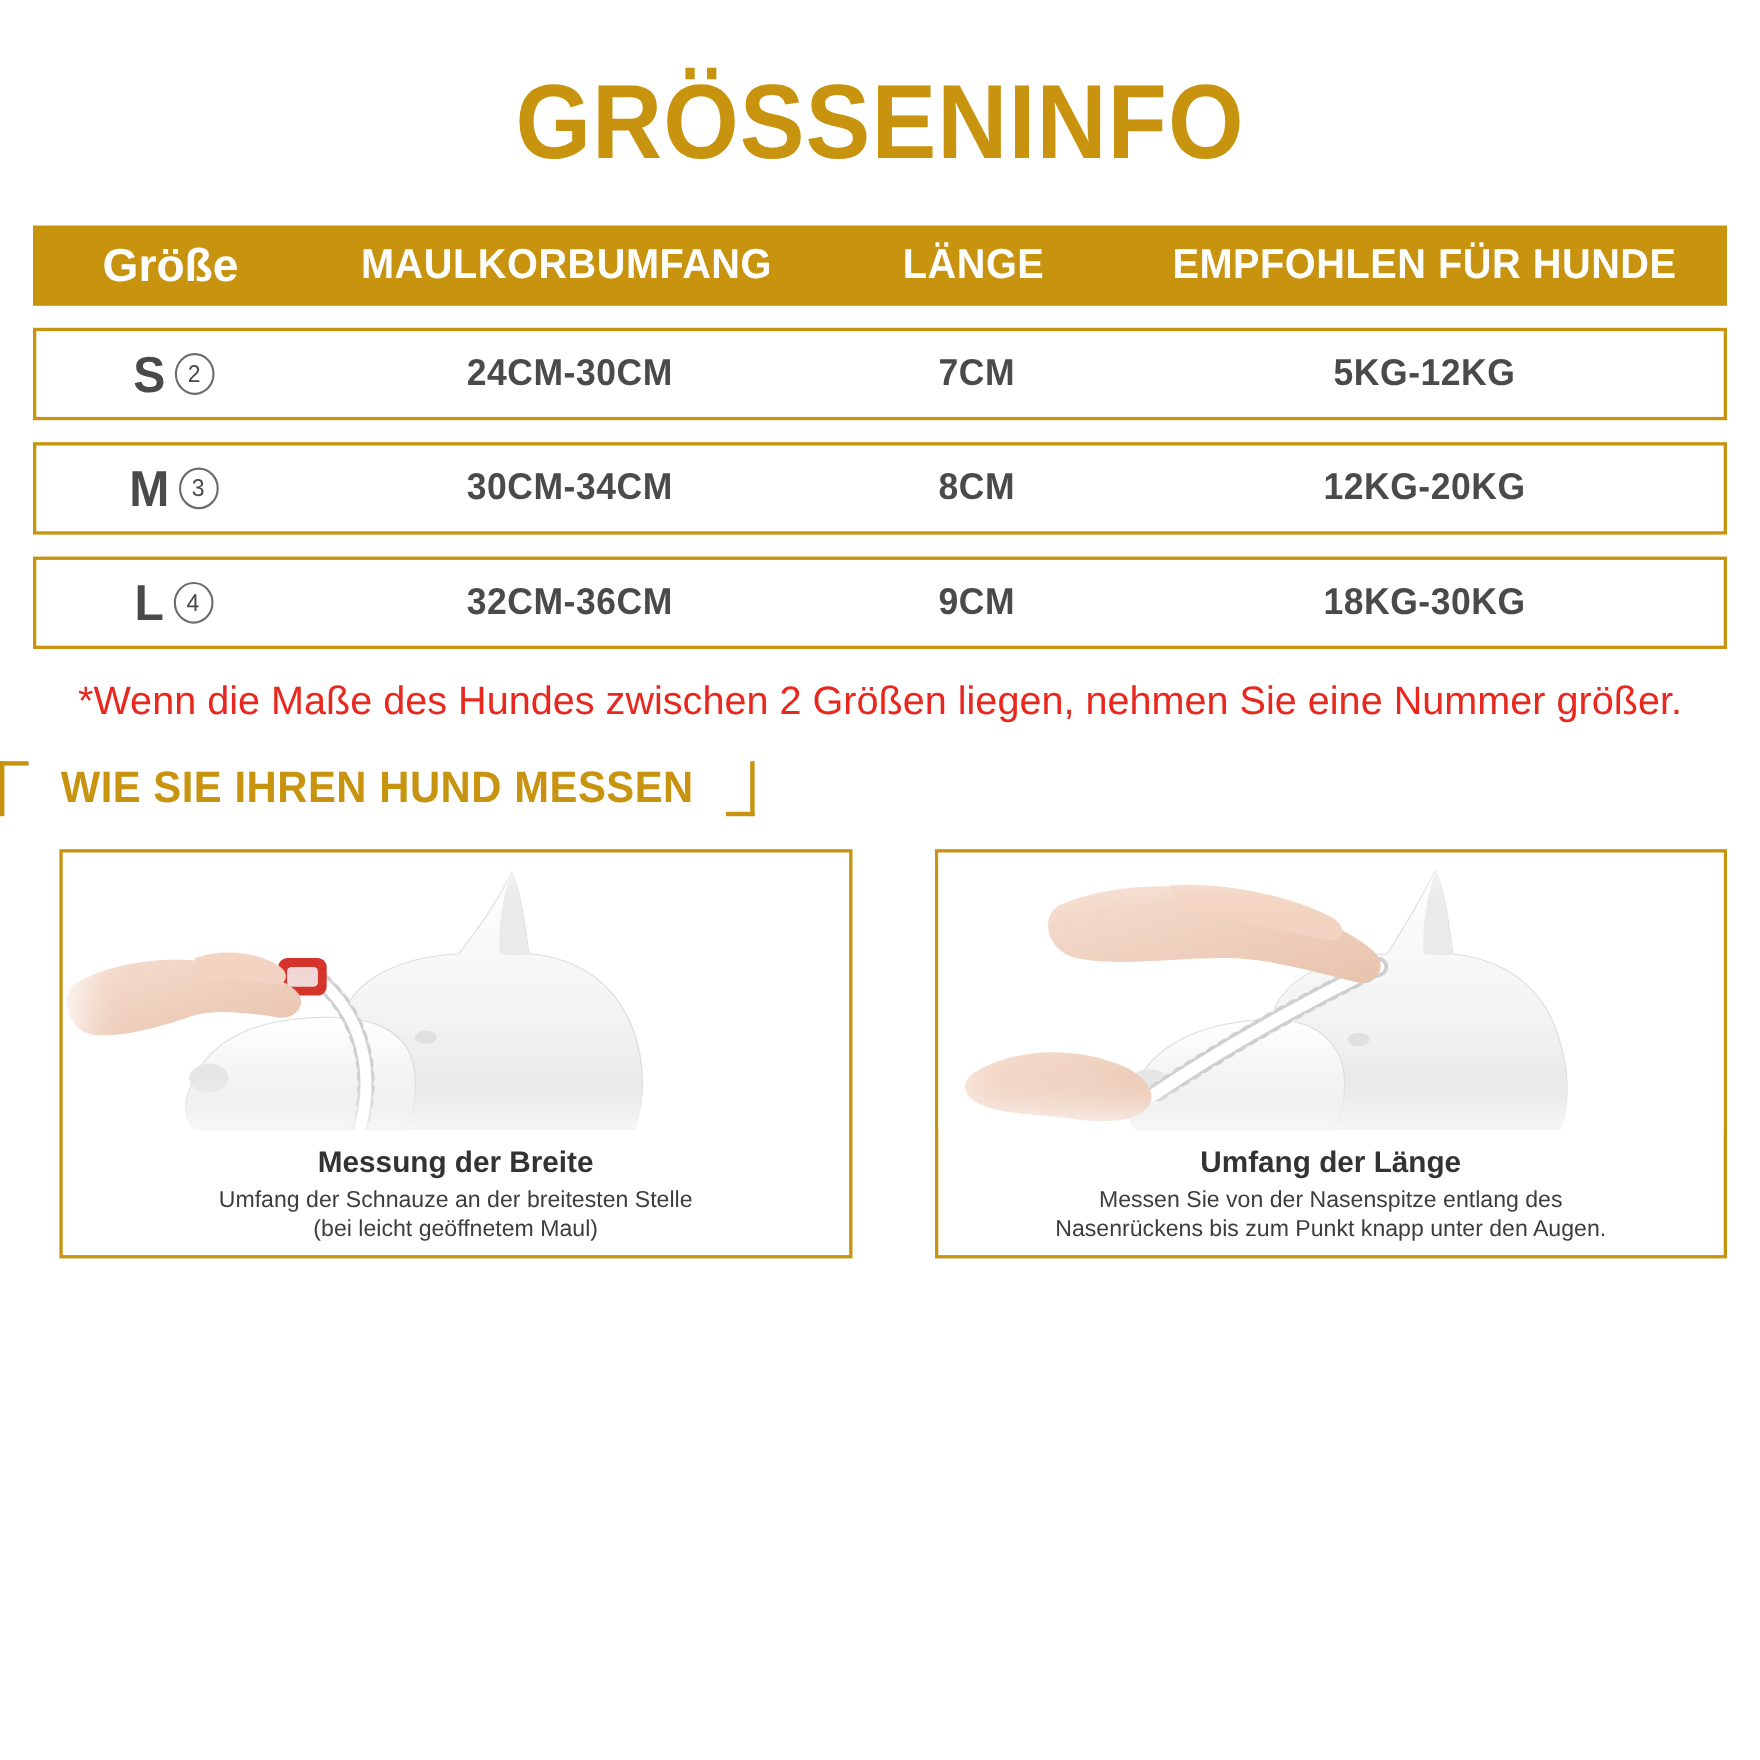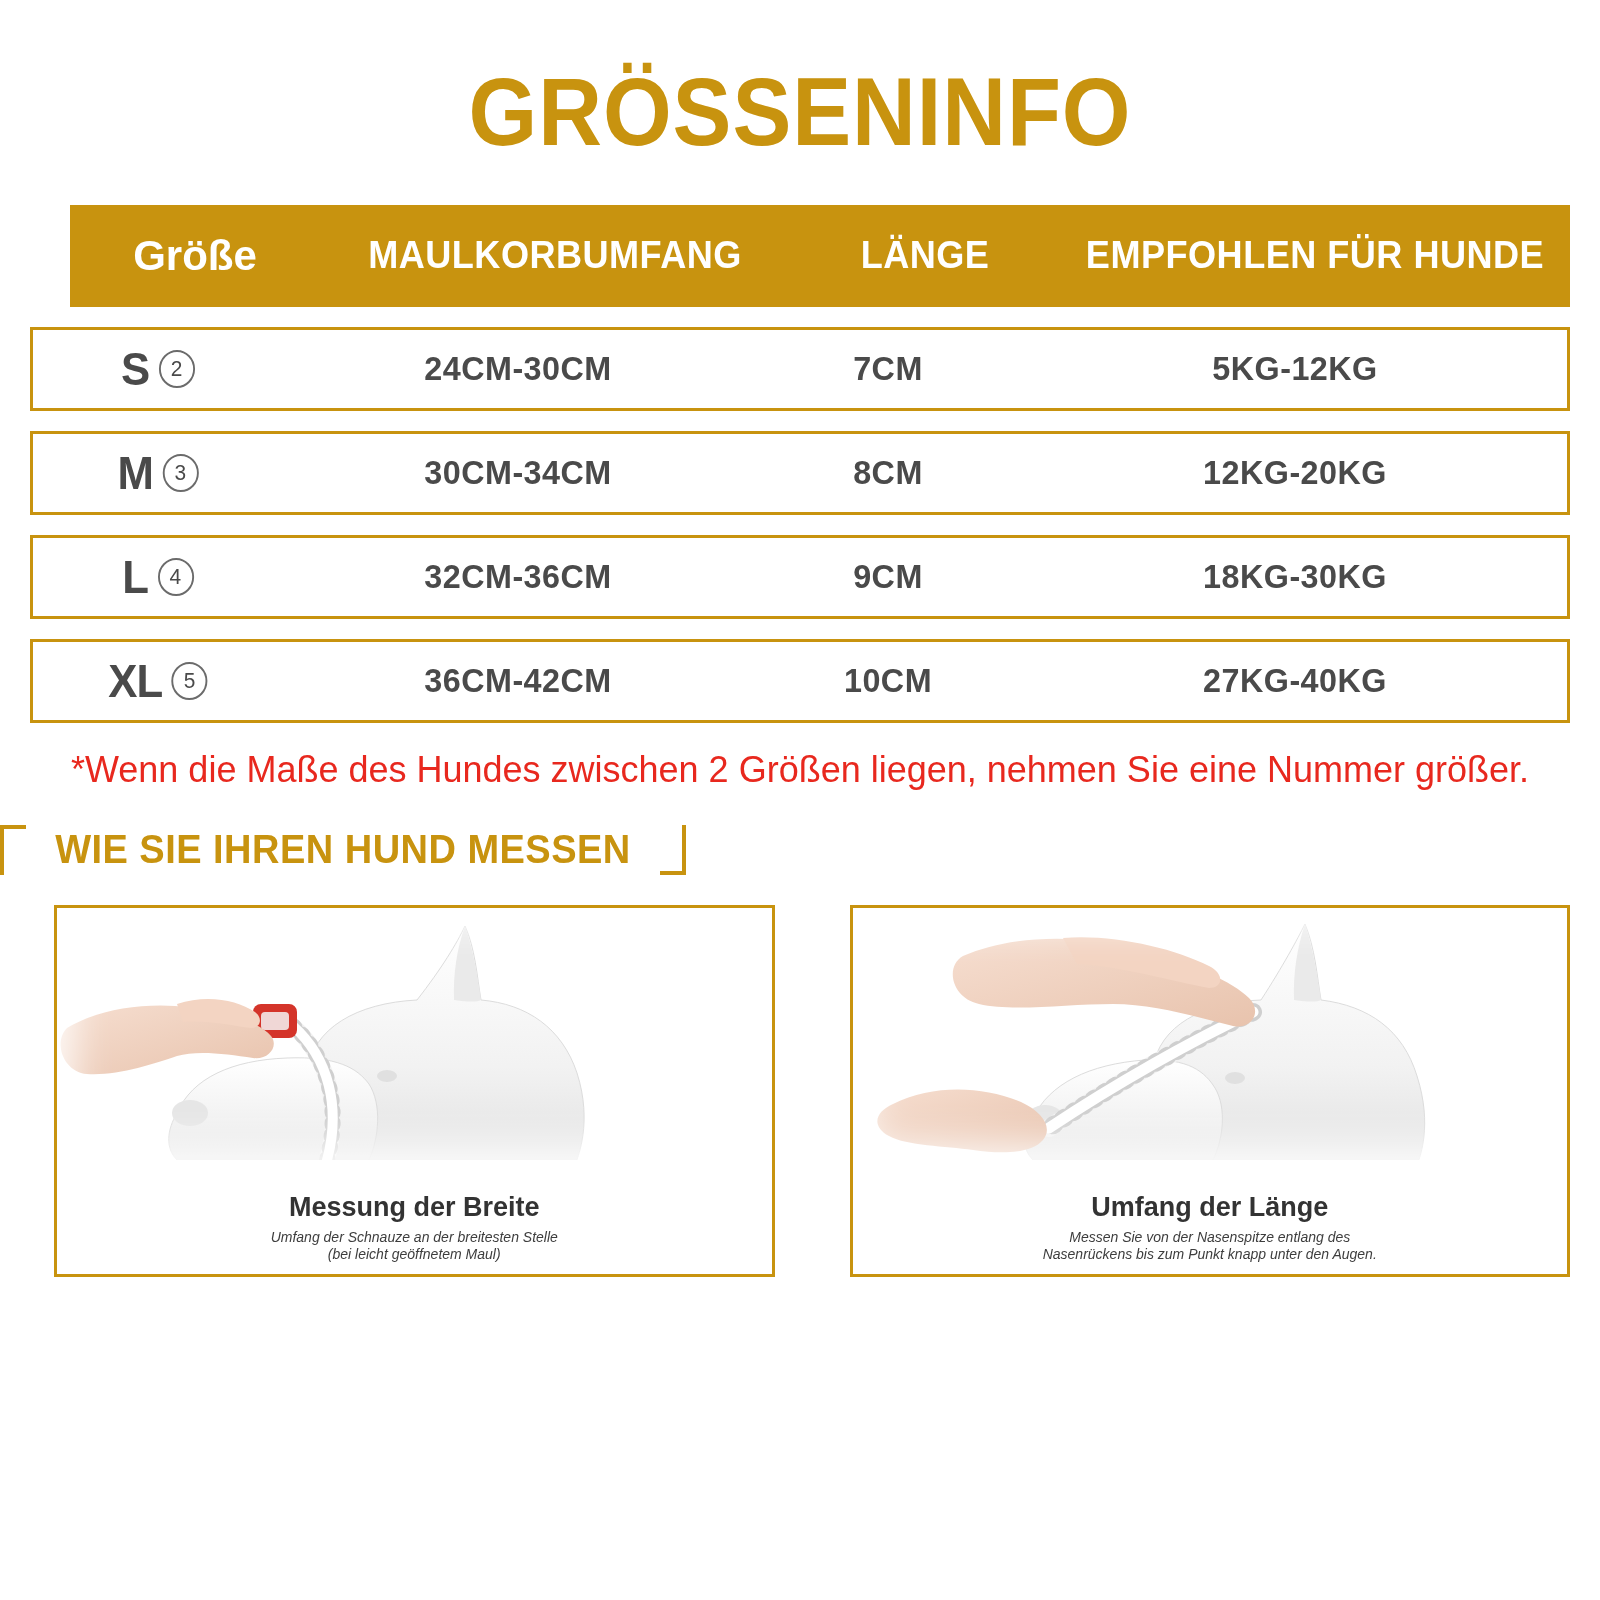--- a/index.html
+++ b/index.html
@@ -35,23 +35,22 @@
   }
 
   
   .table-wrap {
     margin: 42px 30px 0 30px;
   }
   .thead {
     display: flex;
     align-items: center;
     background: #c8930f;
-    height: 102px;
+    height: 73px;
     color: #ffffff;
-    margin-left: 40px;
   }
   .thead .cell {
     font-family: "Liberation Sans Narrow", "Liberation Sans", sans-serif;
     font-weight: bold;
     font-size: 38px;
     letter-spacing: 0.5px;
     text-align: center;
     transform: scaleX(0.95);
     white-space: nowrap;
   }
@@ -177,25 +176,24 @@
     left: 0;
     right: 0;
   }
   .cap-title {
     font-size: 27px;
     font-weight: bold;
     color: #333333;
     margin-bottom: 6px;
   }
   .cap-sub {
-    font-size: 14px;
+    font-size: 21px;
     color: #3d3d3d;
     line-height: 1.25;
     padding: 0 14px;
-    font-style: italic;
   }
 
   
   .dog {
     position: absolute;
     top: 0; left: 0; right: 0; bottom: 0;
   }
   .dog svg { display:block; }
 
   
@@ -246,29 +244,20 @@
     <div class="row">
       <div class="cell c1 size-cell">
         <span class="size-letter">L</span>
         <span class="size-num">4</span>
       </div>
       <div class="cell c2">32CM-36CM</div>
       <div class="cell c3">9CM</div>
       <div class="cell c4">18KG-30KG</div>
     </div>
 
-    <div class="row">
-      <div class="cell c1 size-cell">
-        <span class="size-letter">XL</span>
-        <span class="size-num">5</span>
-      </div>
-      <div class="cell c2">36CM-42CM</div>
-      <div class="cell c3">10CM</div>
-      <div class="cell c4">27KG-40KG</div>
-    </div>
 
 
   </div>
 
   <div class="note">*Wenn die Maße des Hundes zwischen 2 Größen liegen, nehmen Sie eine Nummer größer.</div>
 
   <div class="section-head">
     <span class="bracket left"></span>
     <span class="section-title">WIE SIE IHREN HUND MESSEN</span>
     <span class="bracket right"></span>

